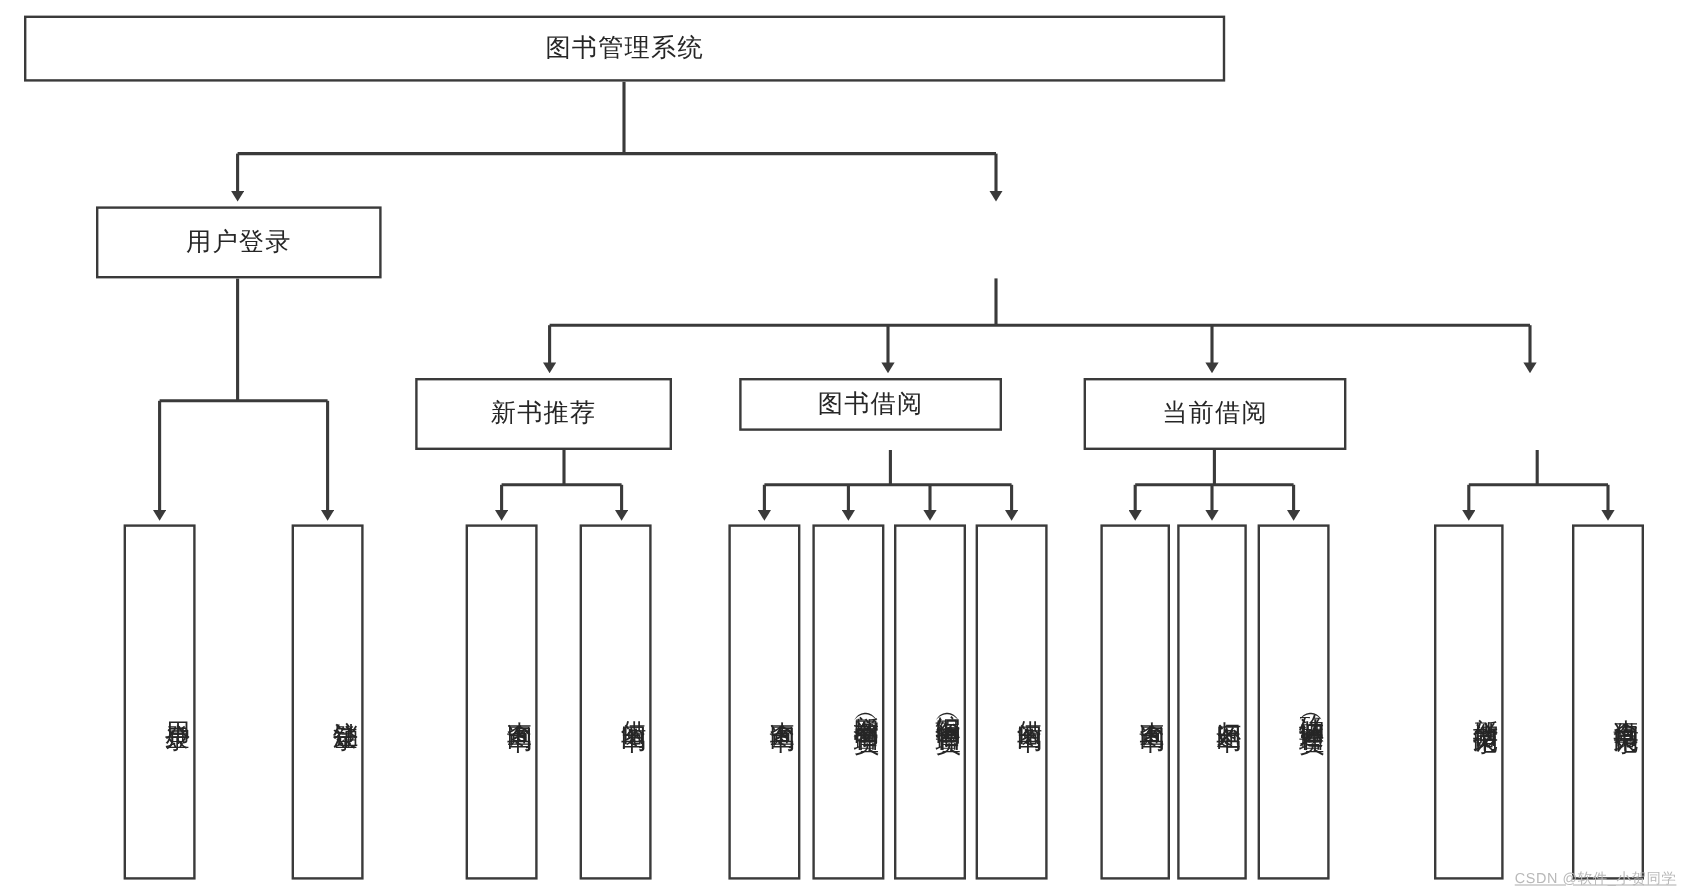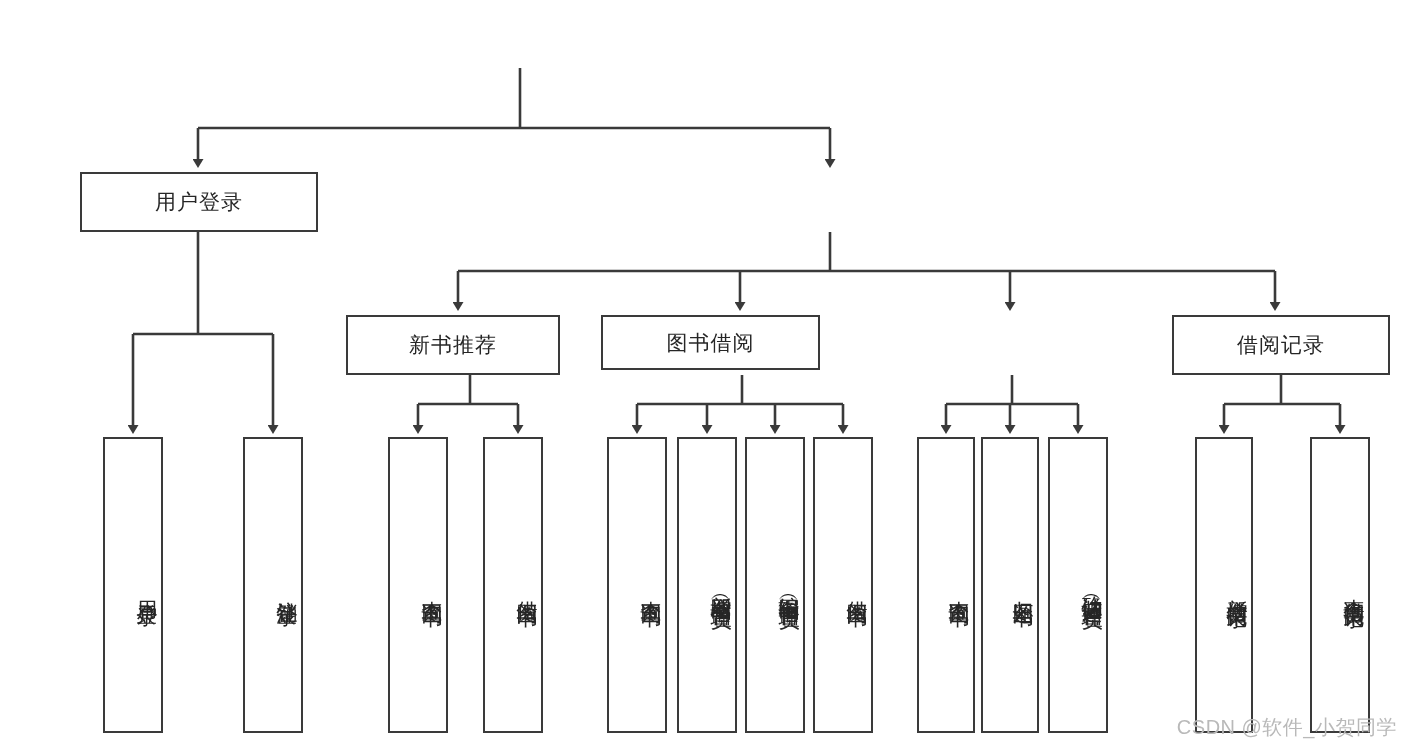--- a/index.html
+++ b/index.html
@@ -50,25 +50,26 @@
   }
   .node.v .vtext {
     writing-mode: vertical-rl;
     text-orientation: upright;
     display: block;
   }
   .watermark {
     position: absolute;
     right: 8px;
     bottom: 6px;
-    font-size: 20px;
+    font-size: 12px;
     color: #b9b9b9;
     letter-spacing: 0.5px;
     z-index: 5;
     white-space: nowrap;
+    text-decoration: underline;
   }
 </style>
 </head>
 <body>
 
 <div id="canvas">
 
   <svg id="wires" viewBox="0 0 1405 747" xmlns="http://www.w3.org/2000/svg">
     <defs>
       <marker id="arrow" markerWidth="9" markerHeight="11" refX="1" refY="5.5" orient="auto" markerUnits="userSpaceOnUse">
@@ -112,33 +113,36 @@
       <path d="M1010,404 L1010,426" marker-end="url(#arrow)"></path>
       <path d="M1078,404 L1078,426" marker-end="url(#arrow)"></path>
 
       <path d="M1281,375 L1281,404"></path>
       <path d="M1224,404 L1340,404"></path>
       <path d="M1224,404 L1224,426" marker-end="url(#arrow)"></path>
       <path d="M1340,404 L1340,426" marker-end="url(#arrow)"></path>
     </g>
   </svg>
 
+  <div class="node h" style="left:20px; top:13px; width:1001px; height:55px;">
+    <span>图书管理系统</span>
+  </div>
 
   <div class="node h" style="left:80px; top:172px; width:238px; height:60px;">
     <span>用户登录</span>
   </div>
 
   <div class="node h" style="left:346px; top:315px; width:214px; height:60px;">
     <span>新书推荐</span>
   </div>
-  <div class="node h" style="left:601px; top:315px; width:219px; height:55px;">
+  <div class="node h" style="left:616px; top:315px; width:219px; height:44px;">
     <span>图书借阅</span>
   </div>
-  <div class="node h" style="left:1172px; top:315px; width:218px; height:60px;">
-    <span>借阅记录</span>
+  <div class="node h" style="left:903px; top:315px; width:219px; height:60px;">
+    <span>当前借阅</span>
   </div>
 
   <div class="node v" style="left:103px; top:437px; width:60px; height:296px;">
     <span class="vtext">用户登录</span>
   </div>
   <div class="node v" style="left:243px; top:437px; width:60px; height:296px;">
     <span class="vtext">注销登录</span>
   </div>
 
   <div class="node v" style="left:388px; top:437px; width:60px; height:296px;">

